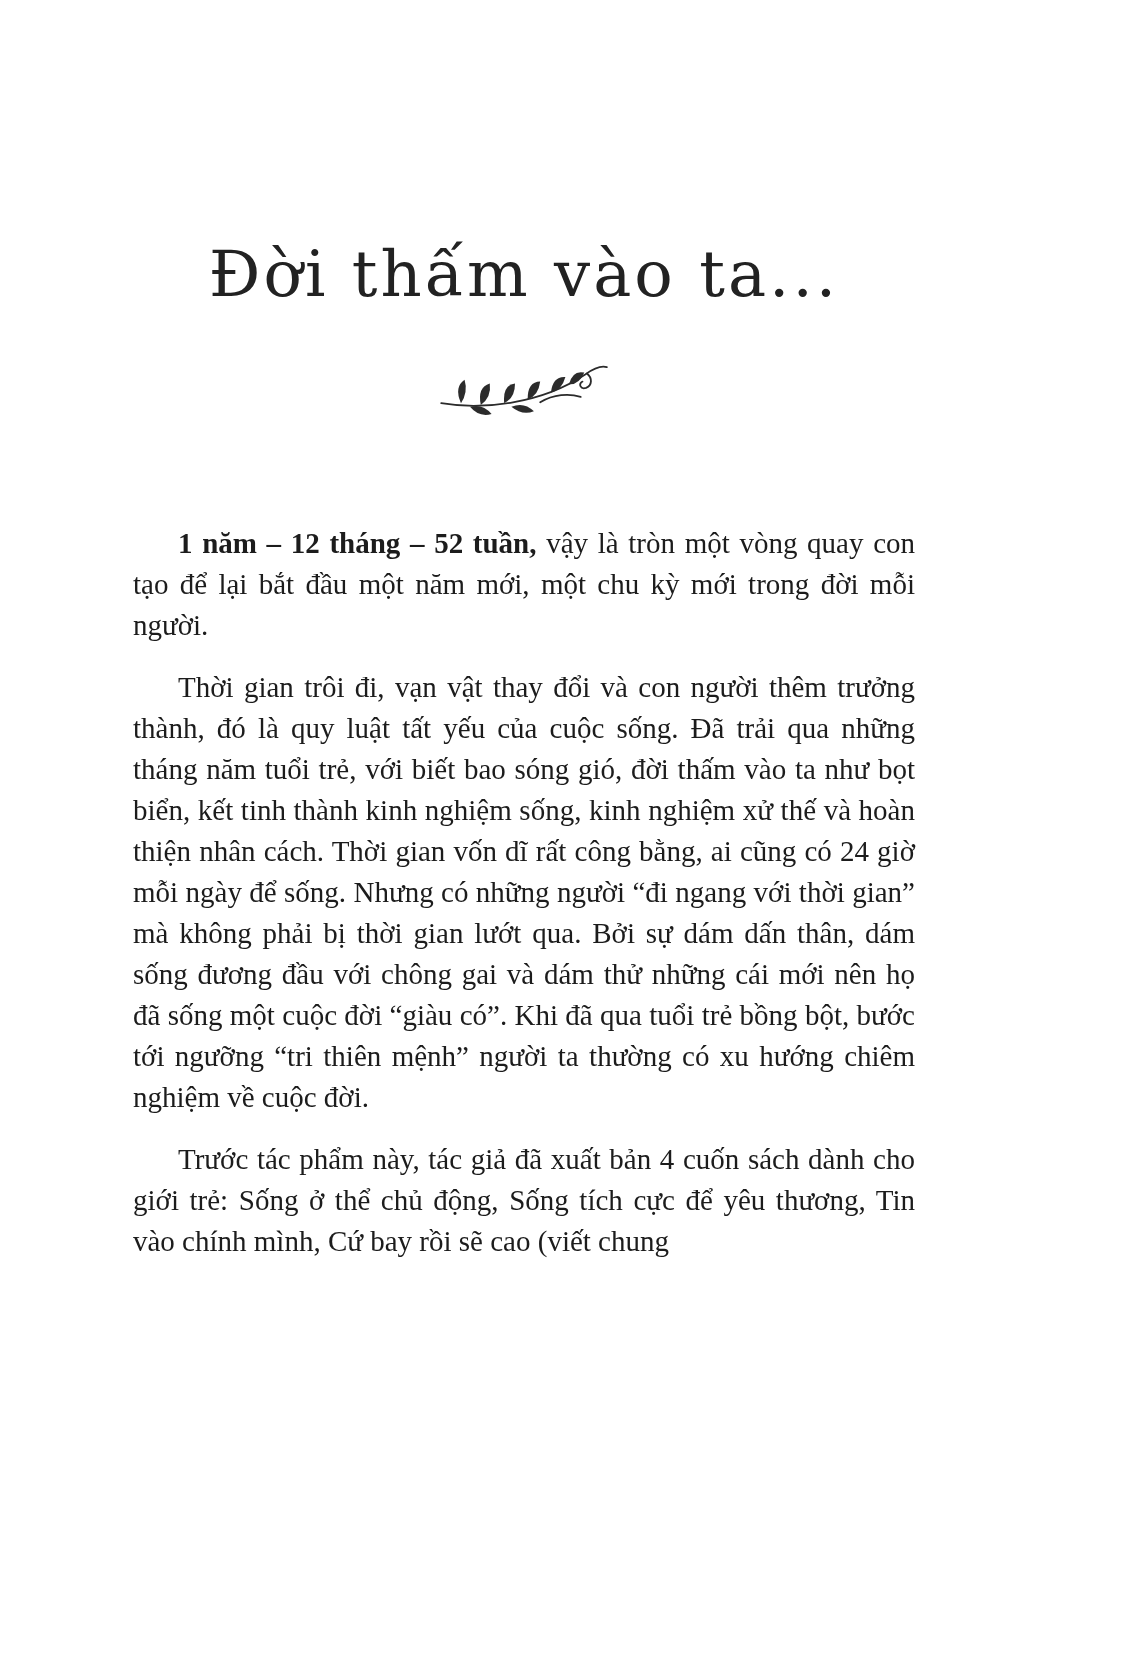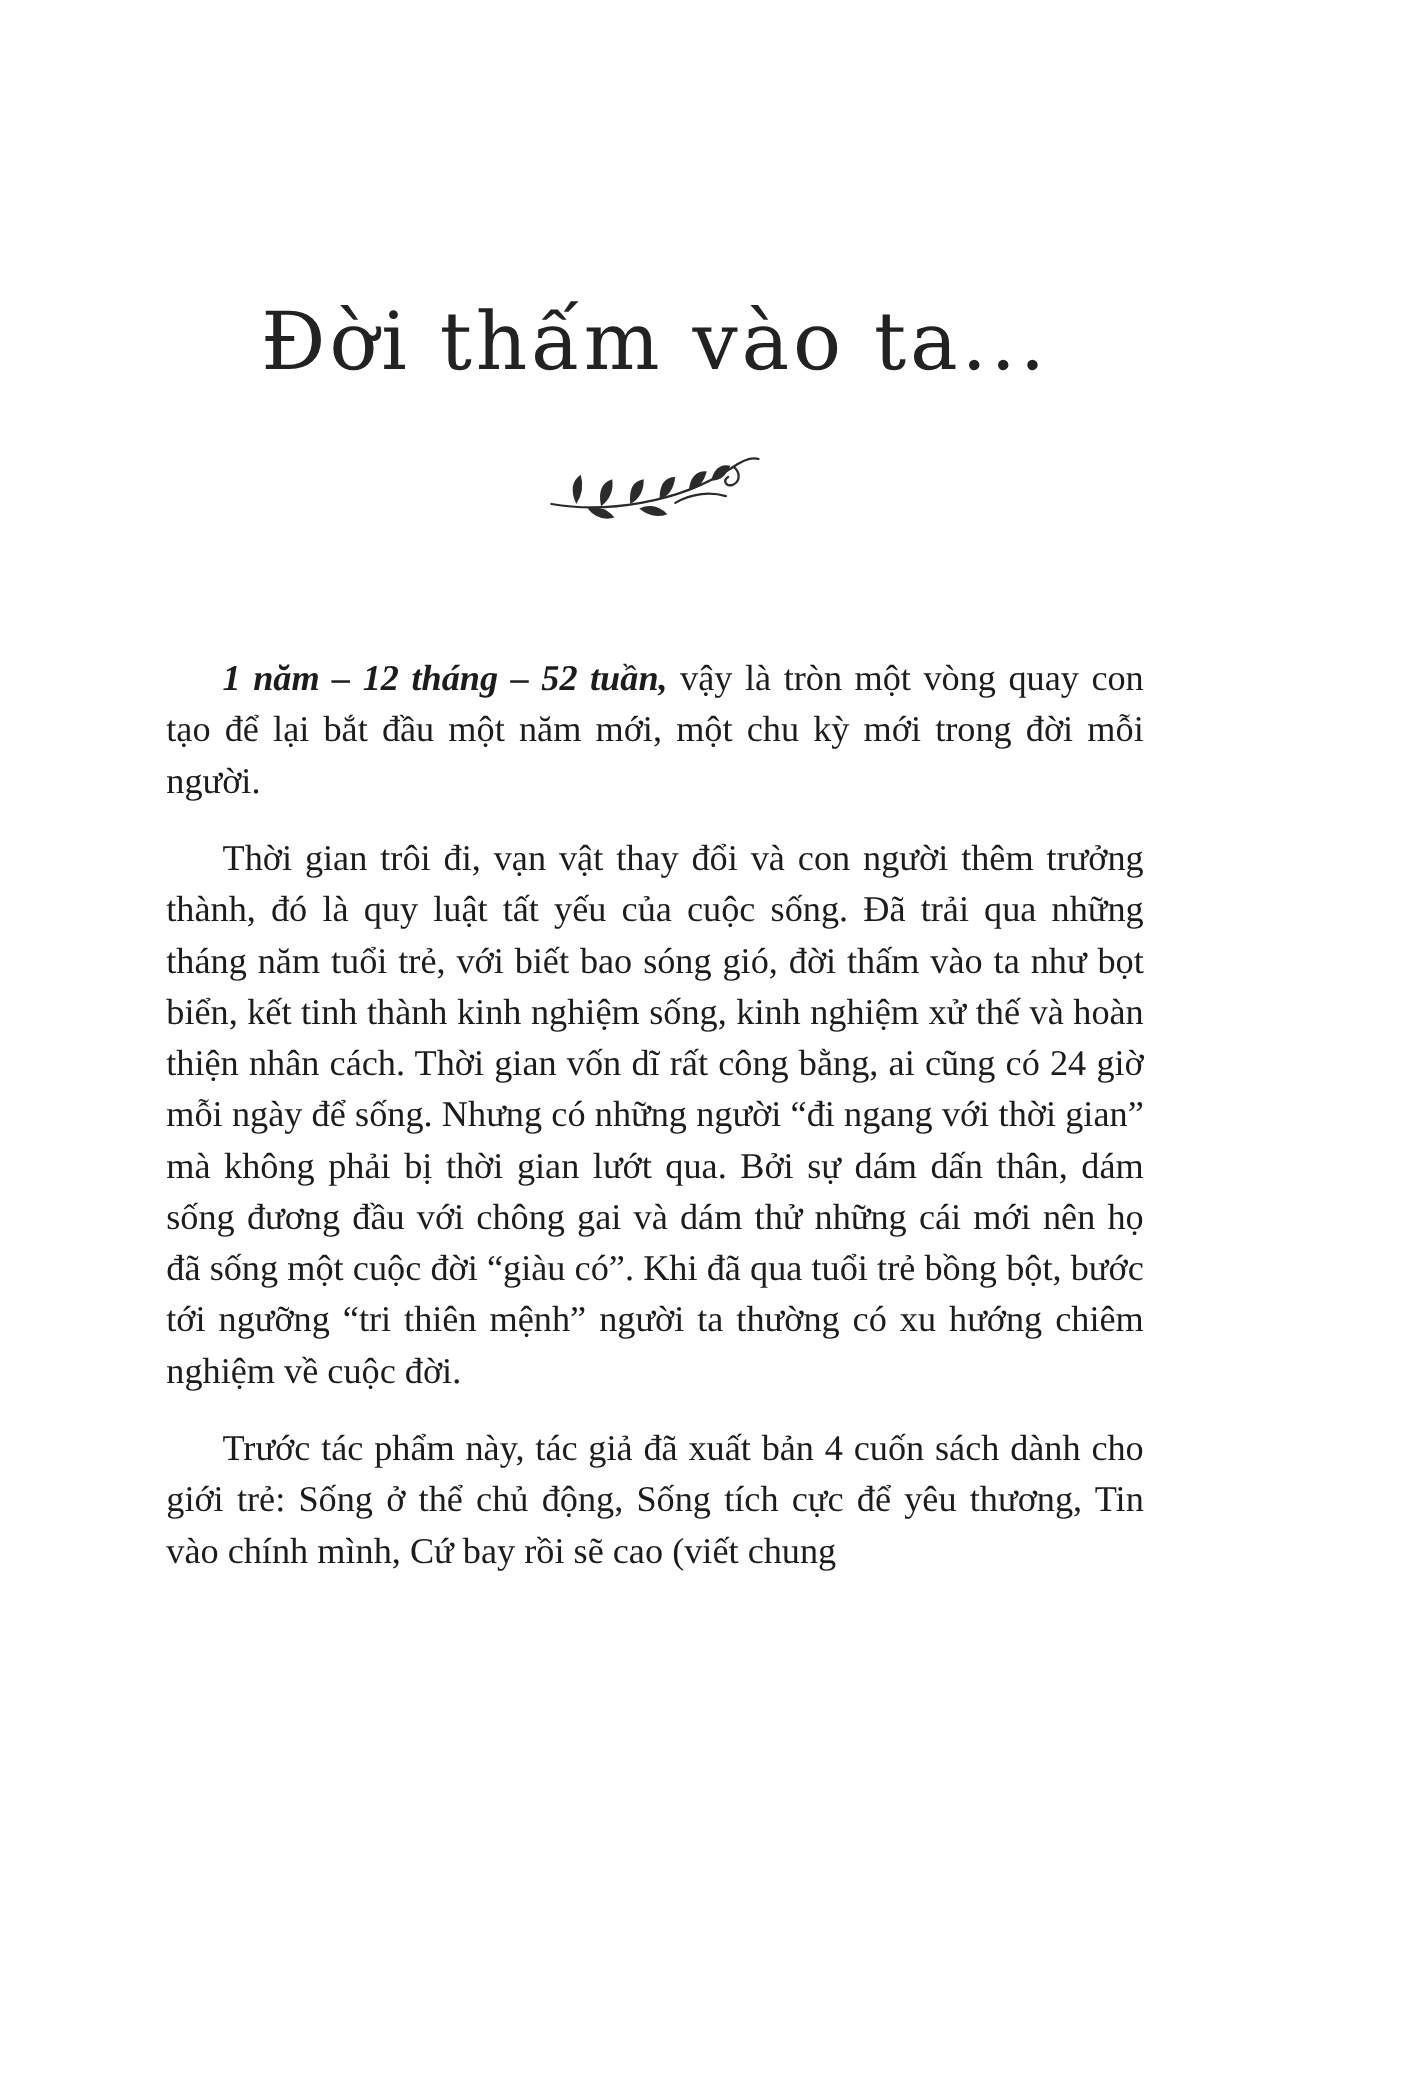--- a/index.html
+++ b/index.html
@@ -40,21 +40,21 @@
     font-size: 29px;
     line-height: 41px;
     text-align: justify;
   }
   .body-par {
     margin: 0 0 21px 0;
     text-indent: 45px;
   }
   .seg-n { font-style: normal; font-weight: normal; }
   .seg-i { }
-  .seg-bi { font-style: italic; font-weight: bold; }
+  .seg-bi { font-weight: bold; }
   .footer {
     position: absolute;
     top: 1420px;
     left: 0;
     right: 160px;
     text-align: right;
     white-space: nowrap;
   }
   .footer .running-title {
     font-family: "DejaVu Serif", serif;

